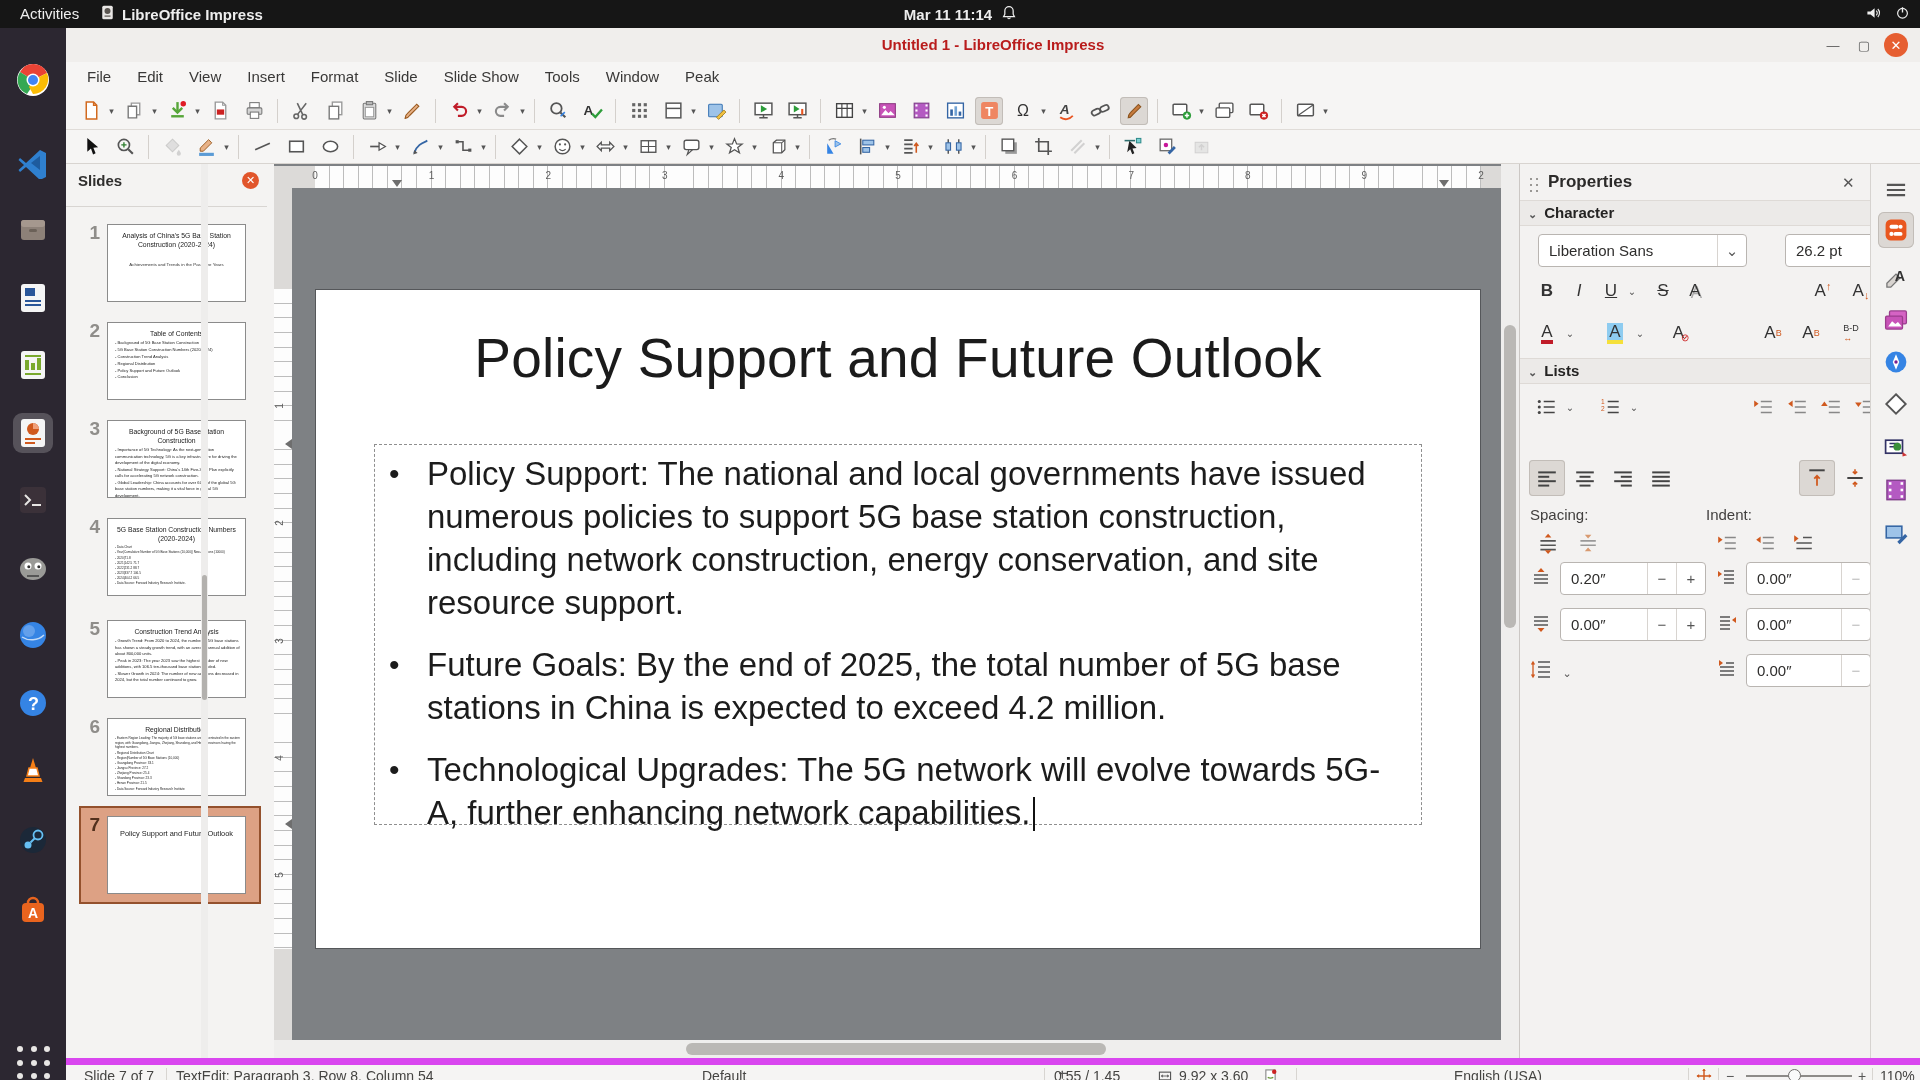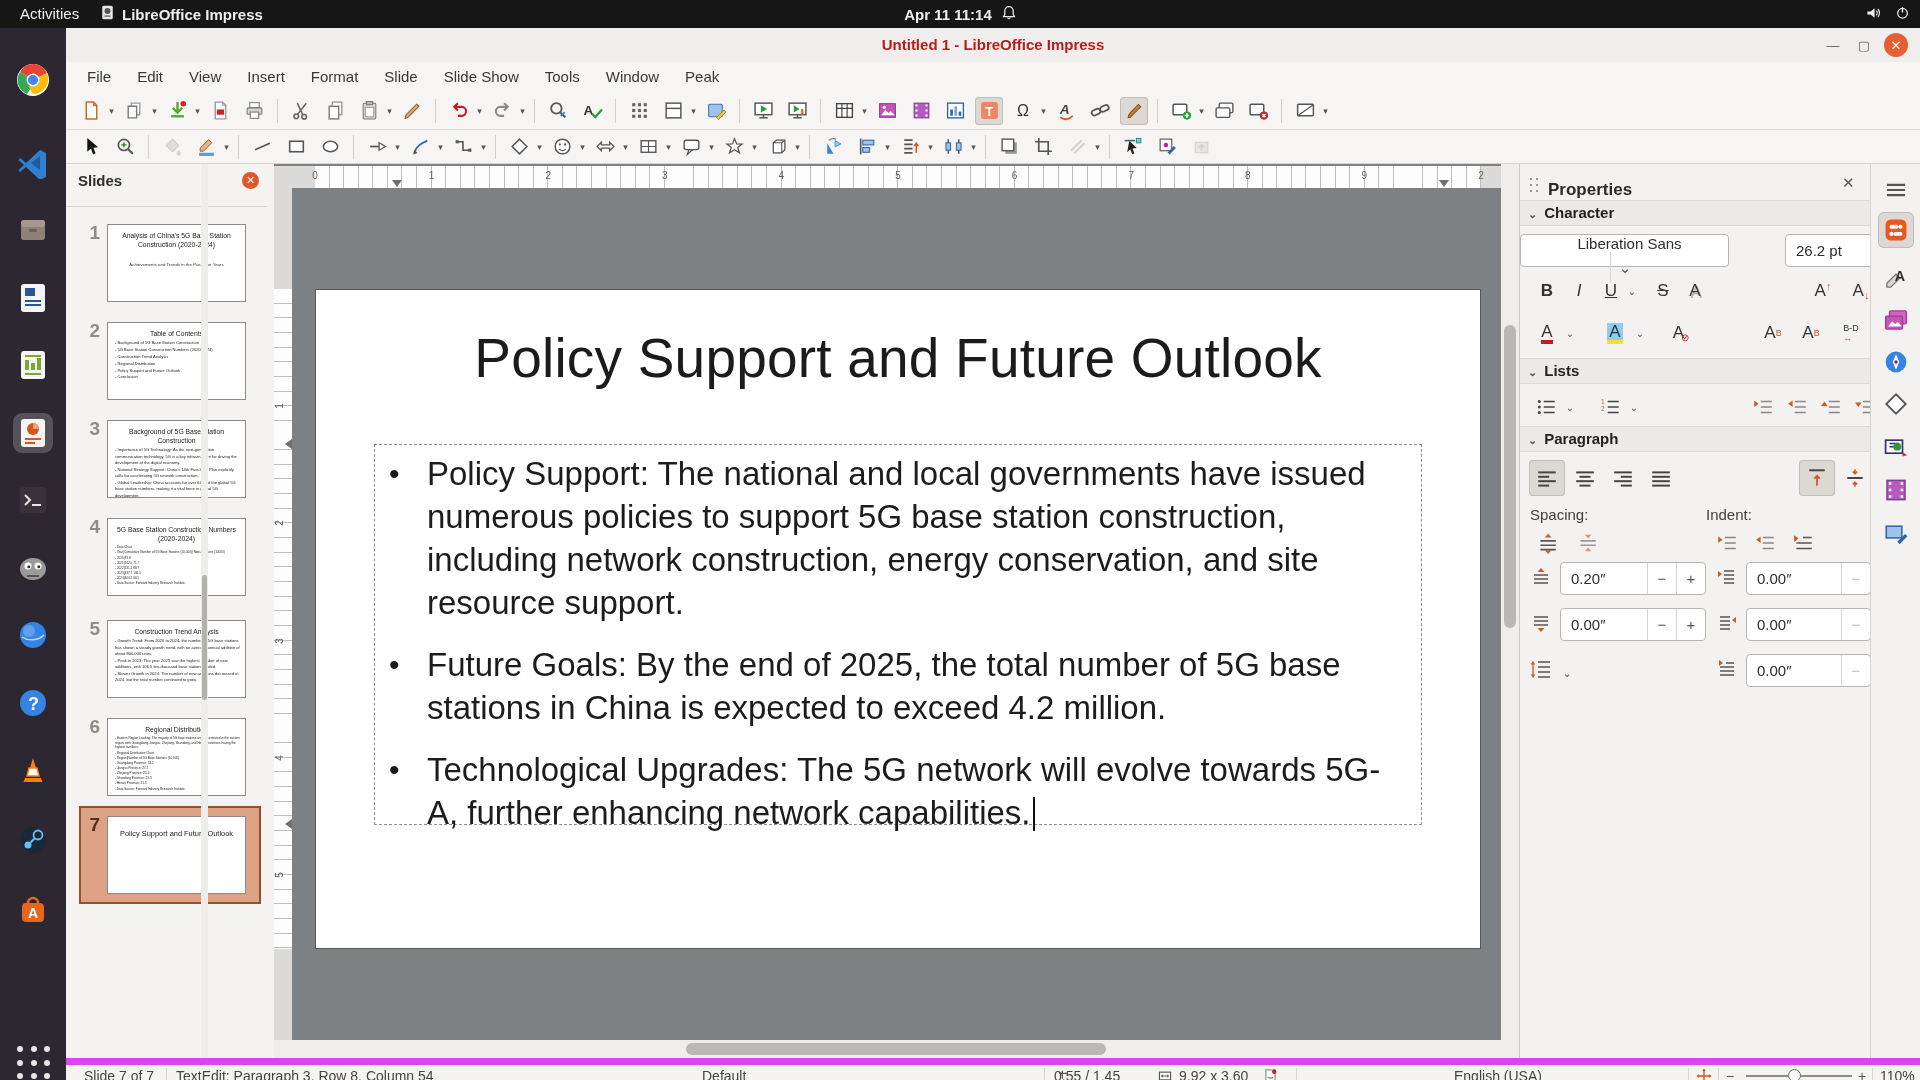--- a/index.html
+++ b/index.html
@@ -91,21 +91,21 @@
   .bullet-para .b{width:38px;flex:none;font-size:30px;}
   .bullet-para .t{width:982px;}
   .caret{display:inline-block;width:2px;height:34px;background:#111;vertical-align:-7px;margin-left:2px;}
   #vscroll{position:absolute;left:1227px;top:0;width:18px;height:876px;background:#efeeed;}
   #vscroll .sthumb{position:absolute;left:3px;width:12px;top:161px;height:303px;background:#bab8b5;border-radius:6px;}
   #hscroll{position:absolute;left:0;top:876px;width:1245px;height:18px;background:#efeeed;}
   #hscroll .sthumb{position:absolute;top:3px;height:12px;left:412px;width:420px;background:#bab8b5;border-radius:6px;}
   
   #sidebar{position:absolute;left:1519px;top:164px;width:351px;height:894px;background:#f3f2f1;
            border-left:1px solid #cbc7c4;box-sizing:border-box;overflow:hidden;font-size:15px;color:#3a3938;}
-  #sb-title{position:absolute;left:28px;top:16px;font-weight:bold;font-size:17px;color:#2c2b2a;}
+  #sb-title{position:absolute;left:28px;top:8px;font-weight:bold;font-size:17px;color:#2c2b2a;}
   #sb-grip{position:absolute;left:8px;top:12px;width:12px;height:16px;
            background-image:radial-gradient(#9a9895 1.2px,transparent 1.3px);background-size:6px 6px;}
   #sb-close{position:absolute;left:322px;top:10px;font-size:15px;color:#555;}
   .sb-sec{position:absolute;left:0;width:351px;height:24px;background:#eceae8;border-top:1px solid #dedad6;
           border-bottom:1px solid #dedad6;font-weight:bold;color:#242322;line-height:24px;}
   .sb-sec .chev{margin:0 7px 0 8px;font-size:11px;color:#555;}
   .fld{position:absolute;height:33px;background:#fff;border:1px solid #b9b5b1;border-radius:4px;
        box-sizing:border-box;display:flex;align-items:center;font-size:15px;color:#2e2d2c;}
   .fld .val{padding-left:10px;flex:1;}
   .fld .seg{width:28px;height:100%;border-left:1px solid #d8d4d0;display:flex;align-items:center;
@@ -144,21 +144,21 @@
       <span>
         <svg width="15" height="15" viewBox="0 0 20 20">
             <rect x="3" y="1" width="14" height="18" rx="2" fill="#e8e6e4"></rect>
             <circle cx="10" cy="8" r="4" fill="#5a5550"></circle>
             <rect x="6" y="14" width="8" height="1.6" fill="#5a5550"></rect>
           </svg>
       </span>
       <span style="font-weight:bold;">LibreOffice Impress</span>
     </div>
     <div id="topbar-clock">
-      <span>Apr 11 11:14</span>
+      <span>Mar 11 11:14</span>
       <span>
         <svg width="14" height="15" viewBox="0 0 16 18">
             <path d="M8 2a5 5 0 0 0-5 5v4l-1.5 3h13L13 11V7a5 5 0 0 0-5-5z" fill="none" stroke="#eee" stroke-width="1.5"></path>
             <path d="M6.5 15a1.5 1.5 0 0 0 3 0" fill="none" stroke="#eee" stroke-width="1.3"></path>
           </svg>
       </span>
     </div>
     <div id="topbar-right">
       <span>
         <svg width="16" height="16" viewBox="0 0 20 20">
@@ -887,39 +887,36 @@
 
   <div id="sidebar">
     <div id="sb-grip"></div>
     <div id="sb-title">Properties</div>
     <div id="sb-close">✕</div>
 
     <div class="sb-sec" style="top:36px;">
       <span class="chev">⌄</span><span>Character</span>
     </div>
 
-    <div class="fld" style="left:0;top:70px;width:209px;flex-direction:column;">
+    <div class="fld" style="left:18px;top:70px;width:209px;">
       <span class="val">Liberation Sans</span>
       <span class="seg">⌄</span>
     </div>
     <div class="fld" style="left:265px;top:70px;width:92px;">
       <span class="val">26.2 pt</span>
     </div>
 
     <div id="char-row1"></div>
     <div id="char-row2"></div>
 
     <div class="sb-sec" style="top:194px;">
       <span class="chev">⌄</span><span>Lists</span>
     </div>
     <div id="lists-row"></div>
 
-    <div class="sb-sec" style="top:262px;">
-      <span class="chev">⌄</span><span>Paragraph</span>
-    </div>
     <div id="para-align-row"></div>
 
     <div class="lbl" style="left:10px;top:342px;">Spacing:</div>
     <div class="lbl" style="left:186px;top:342px;">Indent:</div>
 
     <div id="spacing-icons"></div>
 
     <div class="fmt" style="left:6px;top:398px;">
       <svg viewBox="0 0 22 22">
           <path d="M4 9h14M4 13h14M4 17h14" stroke="#555" stroke-width="1.6"></path>

